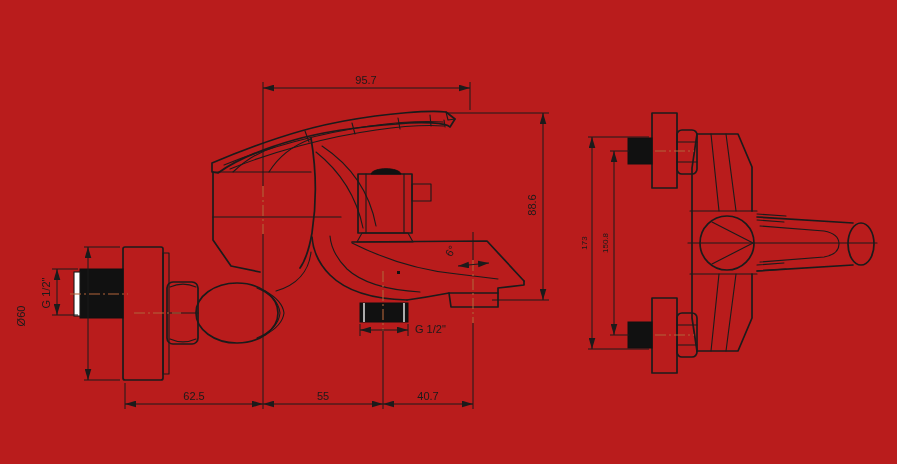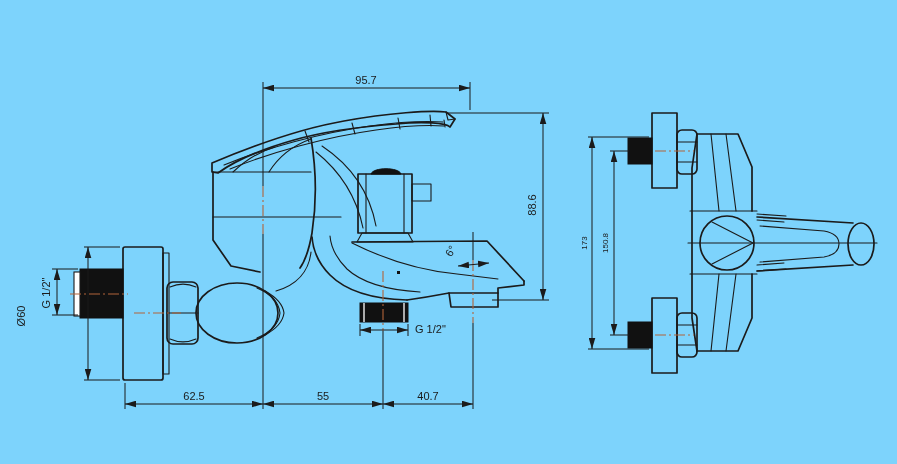--- a/index.html
+++ b/index.html
@@ -1,16 +1,16 @@
 <!DOCTYPE html>
 <html><head>
 <meta charset="utf-8">
 <style>
   html,body{margin:0;padding:0;background:#ffffff;}
-  .canvas{position:relative;width:897px;height:464px;background:#7dd3fc;overflow:hidden;
+  .canvas{position:relative;width:897px;height:464px;background:#b91c1c;overflow:hidden;
           font-family:"Liberation Sans", sans-serif;}
   svg{display:block}
   svg text{font-family:"Liberation Sans", sans-serif;fill:#1b1b1b;}
   .dimtxt{font-size:11px;}
   .dimtxt-sm{font-size:8px;}
   .outline{fill:none;stroke:#1b1b1b;stroke-width:1.7;stroke-linejoin:round;stroke-linecap:round;}
   .inner{fill:none;stroke:#1b1b1b;stroke-width:1.1;stroke-linejoin:round;stroke-linecap:round;}
   .dim{fill:none;stroke:#1b1b1b;stroke-width:1;}
   .cline{fill:none;stroke:#b2643a;stroke-width:1.1;stroke-dasharray:11 3 2 3;}
   .solid{fill:#111111;stroke:#111111;stroke-width:1;}

